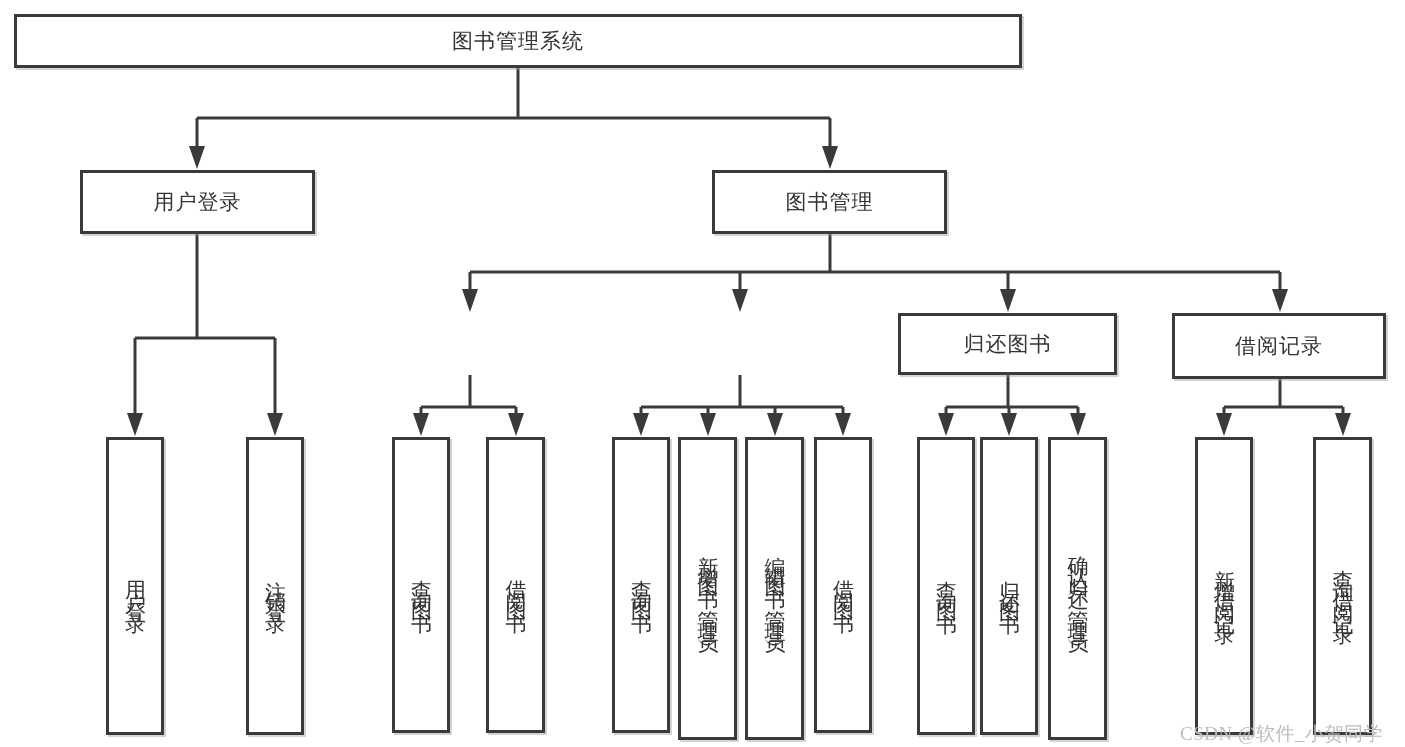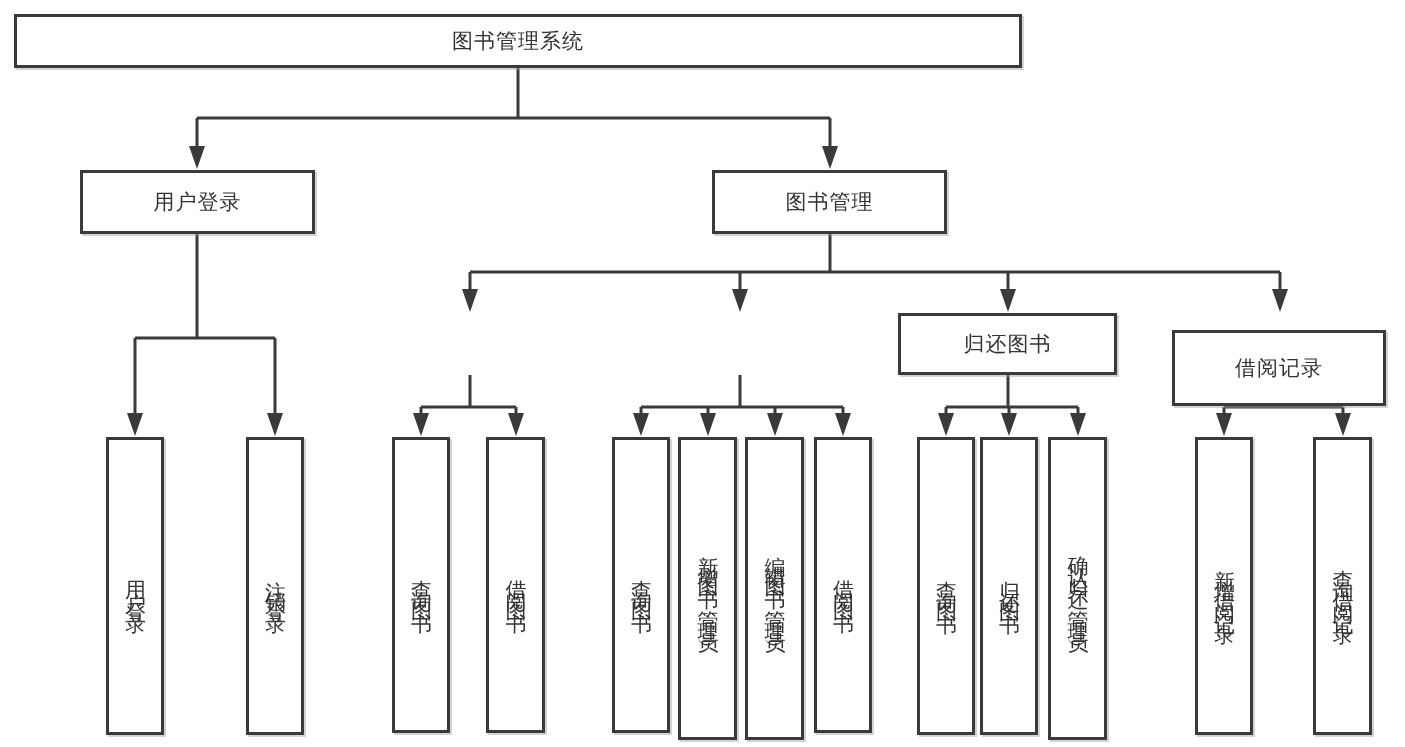--- a/index.html
+++ b/index.html
@@ -91,21 +91,21 @@
   <div class="node h" style="left:80px; top:170px; width:235px; height:64px">
     <span>用户登录</span>
   </div>
   <div class="node h" style="left:712px; top:170px; width:235px; height:64px">
     <span>图书管理</span>
   </div>
 
   <div class="node h" style="left:898px; top:313px; width:219px; height:62px">
     <span>归还图书</span>
   </div>
-  <div class="node h" style="left:1172px; top:330px; width:214px; height:76px">
+  <div class="node h" style="left:1172px; top:313px; width:214px; height:66px">
     <span>借阅记录</span>
   </div>
 
   <div class="node v" style="left:106px; top:437px; width:58px; height:298px">
     <span>用户登录</span>
   </div>
   <div class="node v" style="left:246px; top:437px; width:58px; height:298px">
     <span>注销登录</span>
   </div>
 
@@ -139,13 +139,14 @@
     <span>确认归还（管理员）</span>
   </div>
 
   <div class="node v" style="left:1195px; top:437px; width:58px; height:298px">
     <span>新增借阅记录</span>
   </div>
   <div class="node v" style="left:1313px; top:437px; width:59px; height:298px">
     <span>查询借阅记录</span>
   </div>
 
+  <div class="watermark">CSDN @软件_小贺同学</div>
 </div>
 
 </body></html>

